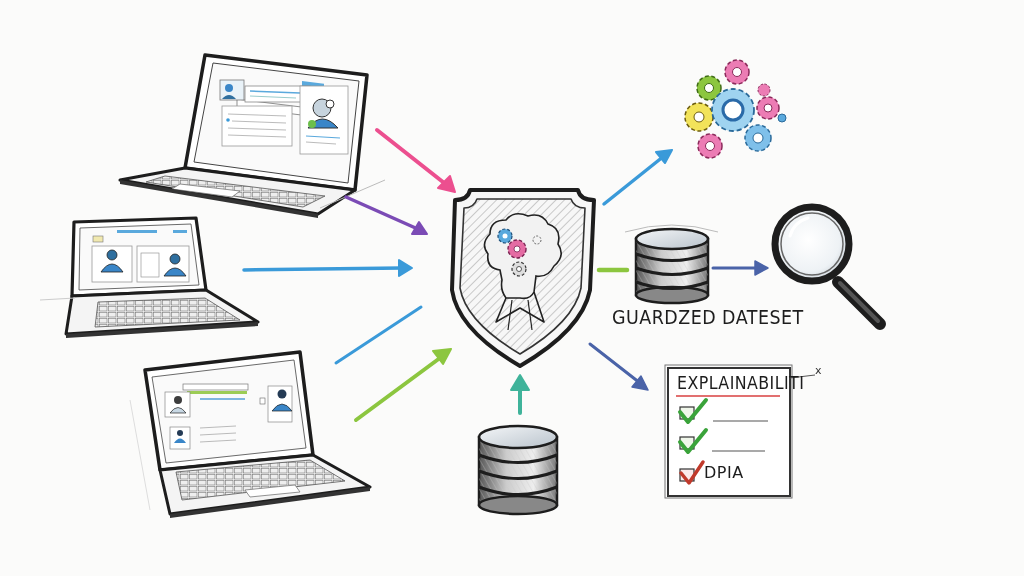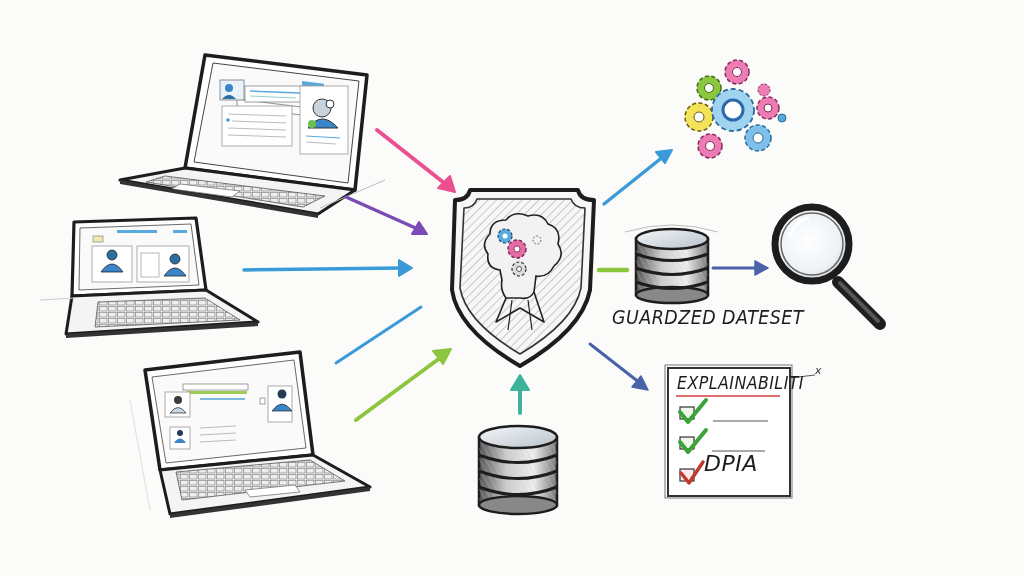--- a/index.html
+++ b/index.html
@@ -2,21 +2,21 @@
 <html><head>
   <meta charset="utf-8">
   <style>
     html, body { margin: 0; padding: 0; }
     body {
       width: 1024px; height: 576px; overflow: hidden;
       background: #fbfbfa;
       font-family: "DejaVu Sans", sans-serif;
       position: relative;
     }
-    .stage { position: absolute; inset: 0; font-style: italic; }
+    .stage { position: absolute; inset: 0; }
     svg.canvas { position: absolute; left: 0; top: 0; }
     .label {
       position: absolute;
       font-family: "DejaVu Sans", sans-serif;
       color: #1d1d1d;
       letter-spacing: 0.5px;
       white-space: nowrap;
     }
     .dataset-label {
       left: 612px; top: 306px;
@@ -32,22 +32,22 @@
       text-transform: uppercase;
       transform: scaleX(0.88);
       transform-origin: left top;
     }
     .checklist-close {
       left: 815px; top: 364px;
       font-size: 11px;
       color: #333;
     }
     .checklist-dpia {
-      left: 704px; top: 451px;
-      font-size: 22px;
+      left: 704px; top: 463px;
+      font-size: 16px;
       text-transform: uppercase;
     }
   </style>
 </head>
 <body>
 
 <div class="stage">
 
 <svg class="canvas" width="1024" height="576" viewBox="0 0 1024 576" xmlns="http://www.w3.org/2000/svg">
   <defs>

